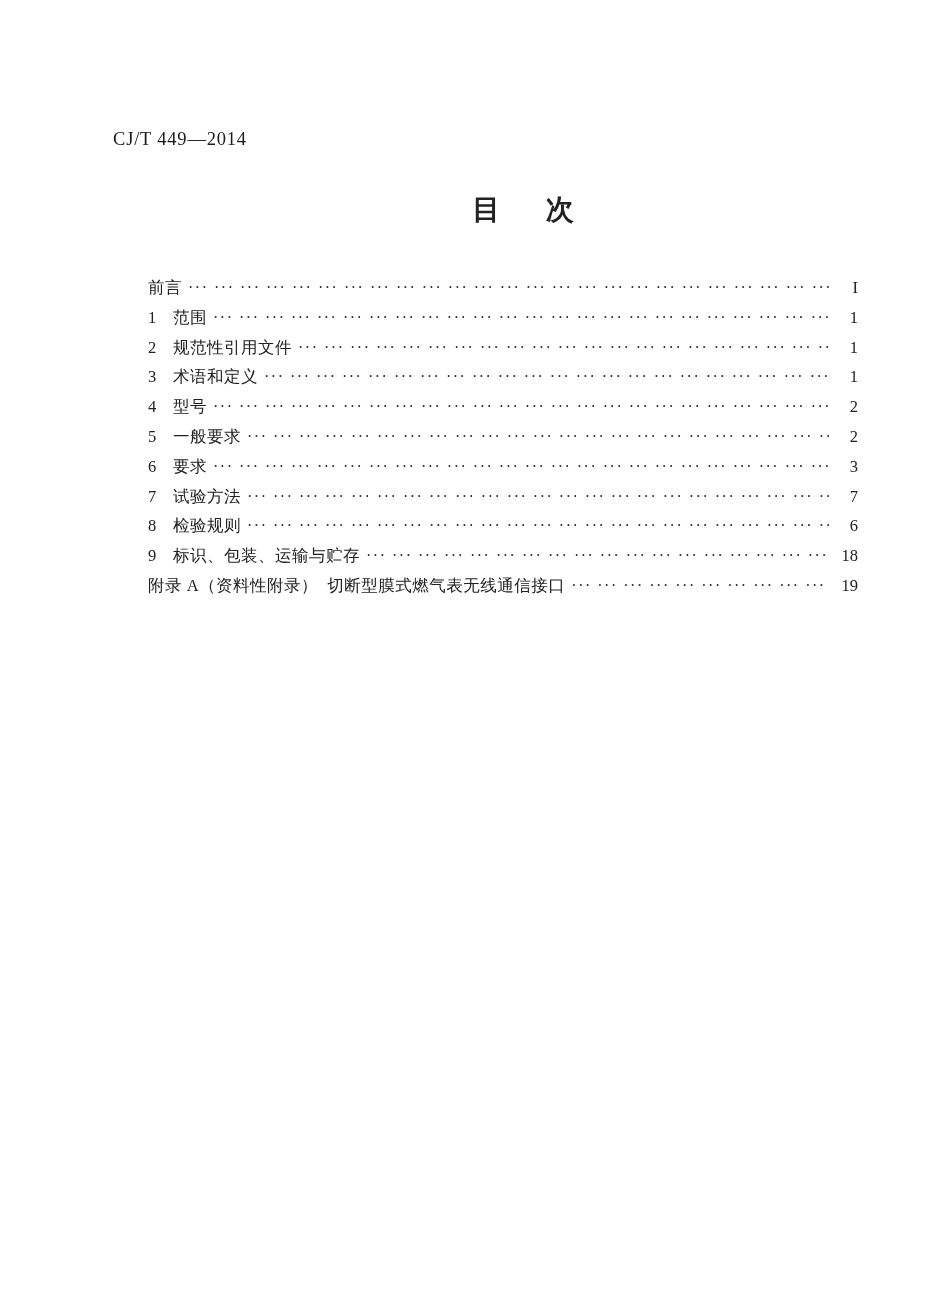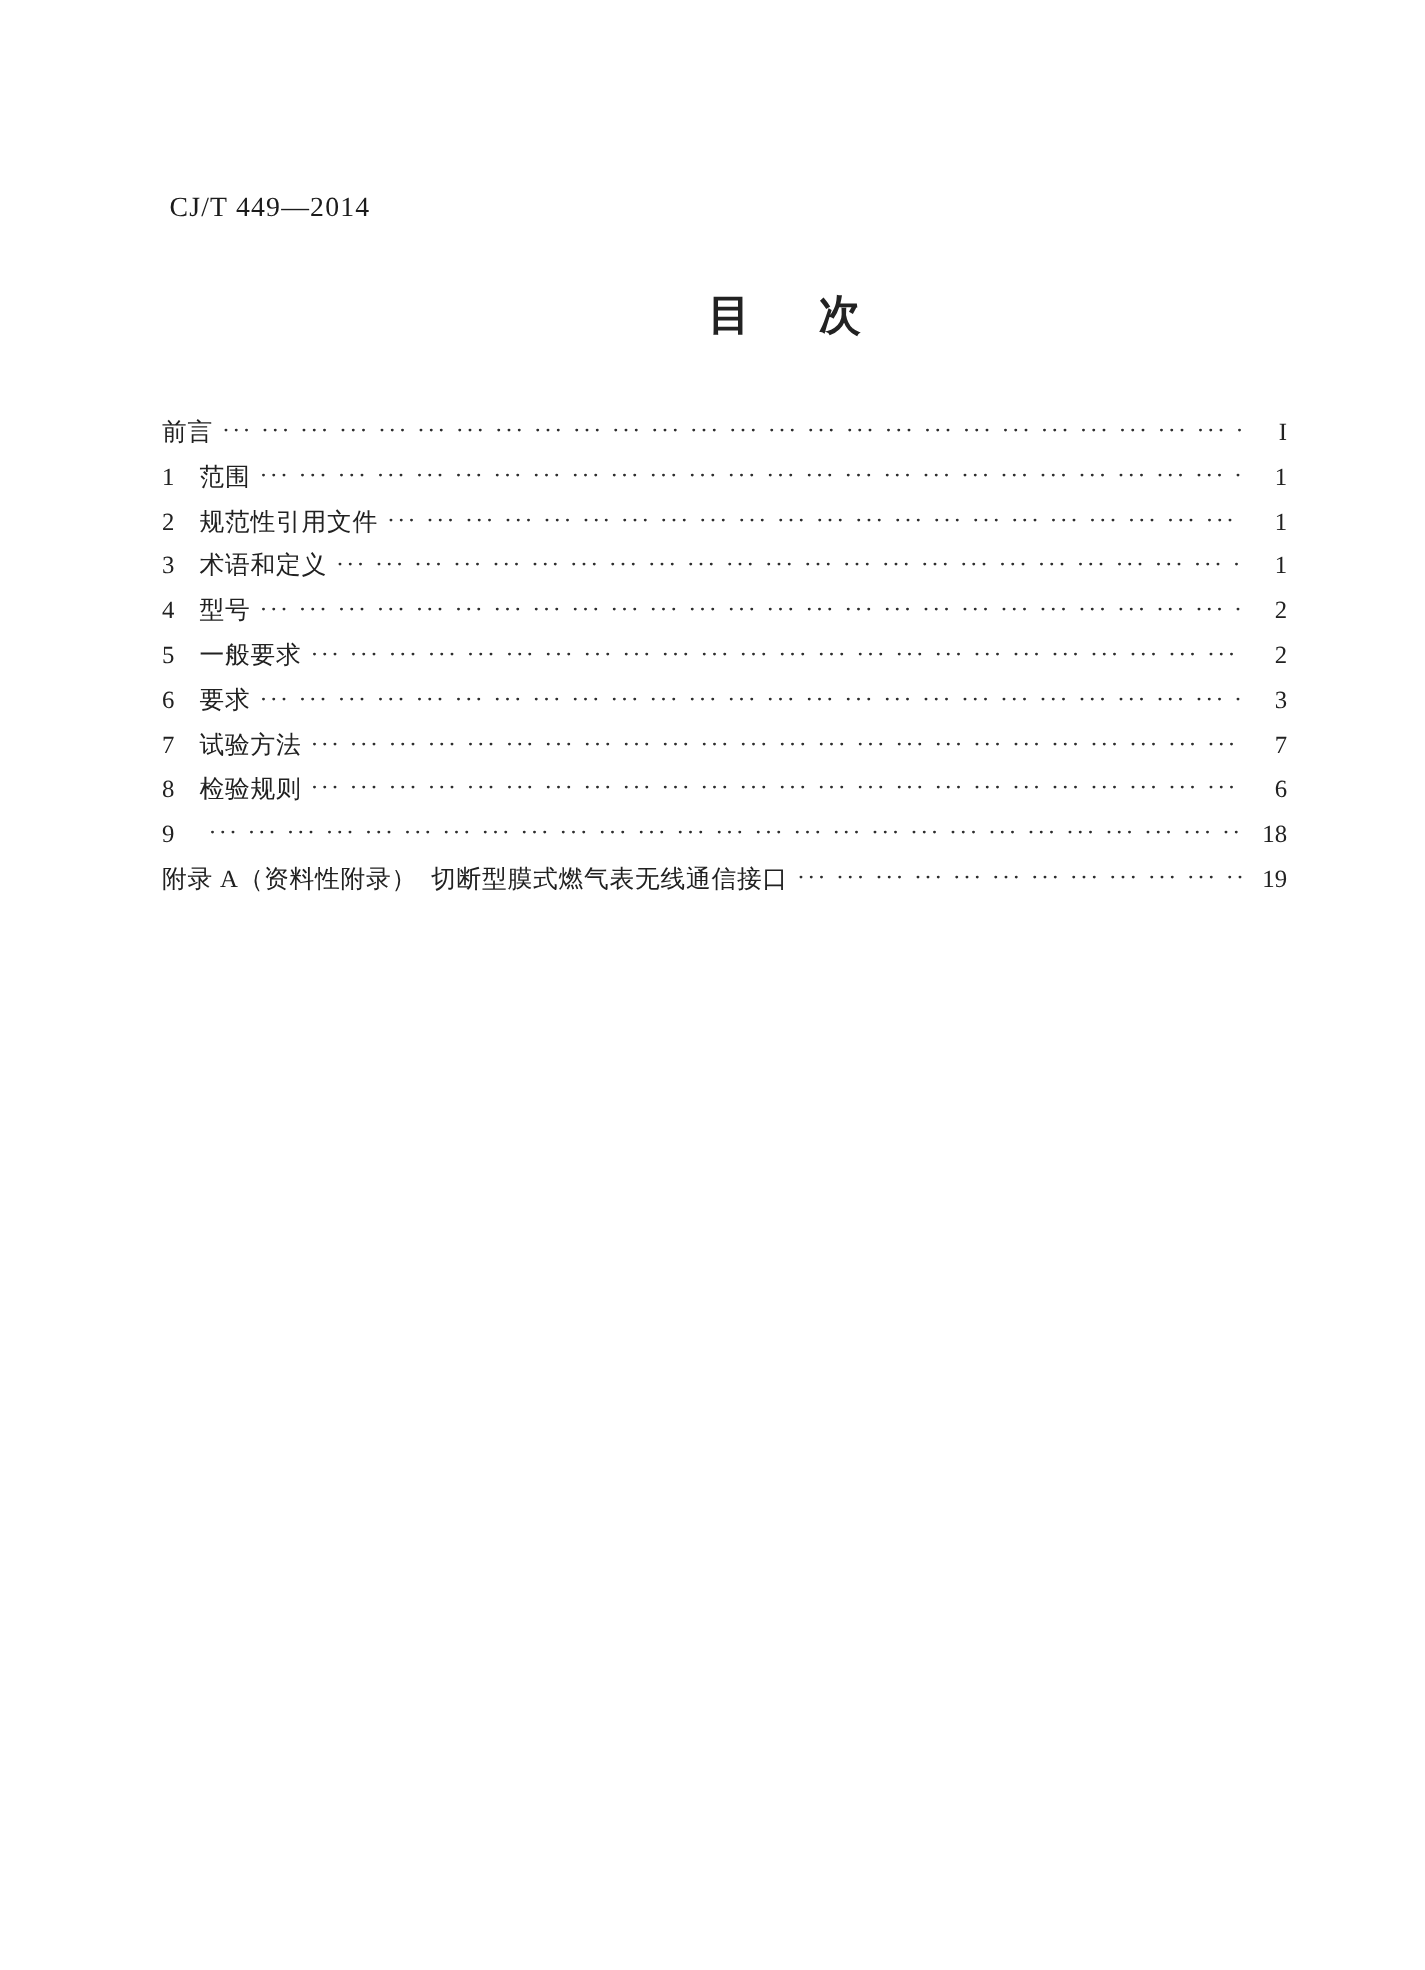--- a/index.html
+++ b/index.html
@@ -48,20 +48,21 @@
     top: 273px;
     width: 750px;
   }
   .toc-row {
     display: flex;
     align-items: flex-end;
     height: 29.8px;
     line-height: 29.8px;
     font-size: 16.5px;
     color: #212121;
+    margin-left: 40px;
   }
   .toc-num {
     flex: none;
     width: 25px;
   }
   .toc-num:empty {
     display: none;
   }
   .toc-label {
     flex: none;
@@ -153,20 +154,21 @@
 
     <div class="toc-row">
       <span class="toc-num">8</span>
       <span class="toc-label">检验规则</span>
       <span class="toc-leader">··· ··· ··· ··· ··· ··· ··· ··· ··· ··· ··· ··· ··· ··· ··· ··· ··· ··· ··· ··· ··· ··· ··· ··· ··· ··· ··· ··· ··· ··· ··· ··· ··· ··· ··· ··· ··· ··· ··· ··· ··· ··· ··· ··· ··· ··· ··· ··· ··· ··· ··· ··· ··· ··· ··· ··· ··· ··· ··· ··· </span>
       <span class="toc-page">6</span>
     </div>
 
     <div class="toc-row">
       <span class="toc-num">9</span>
+      <span class="toc-label">标识、包装、运输与贮存</span>
       <span class="toc-leader">··· ··· ··· ··· ··· ··· ··· ··· ··· ··· ··· ··· ··· ··· ··· ··· ··· ··· ··· ··· ··· ··· ··· ··· ··· ··· ··· ··· ··· ··· ··· ··· ··· ··· ··· ··· ··· ··· ··· ··· ··· ··· ··· ··· ··· ··· ··· ··· ··· ··· ··· ··· ··· ··· ··· ··· ··· ··· ··· ··· </span>
       <span class="toc-page">18</span>
     </div>
 
     <div class="toc-row">
 
       <span class="toc-label">附录 A（资料性附录）  切断型膜式燃气表无线通信接口</span>
       <span class="toc-leader">··· ··· ··· ··· ··· ··· ··· ··· ··· ··· ··· ··· ··· ··· ··· ··· ··· ··· ··· ··· ··· ··· ··· ··· ··· ··· ··· ··· ··· ··· ··· ··· ··· ··· ··· ··· ··· ··· ··· ··· ··· ··· ··· ··· ··· ··· ··· ··· ··· ··· ··· ··· ··· ··· ··· ··· ··· ··· ··· ··· </span>
       <span class="toc-page">19</span>
     </div>

